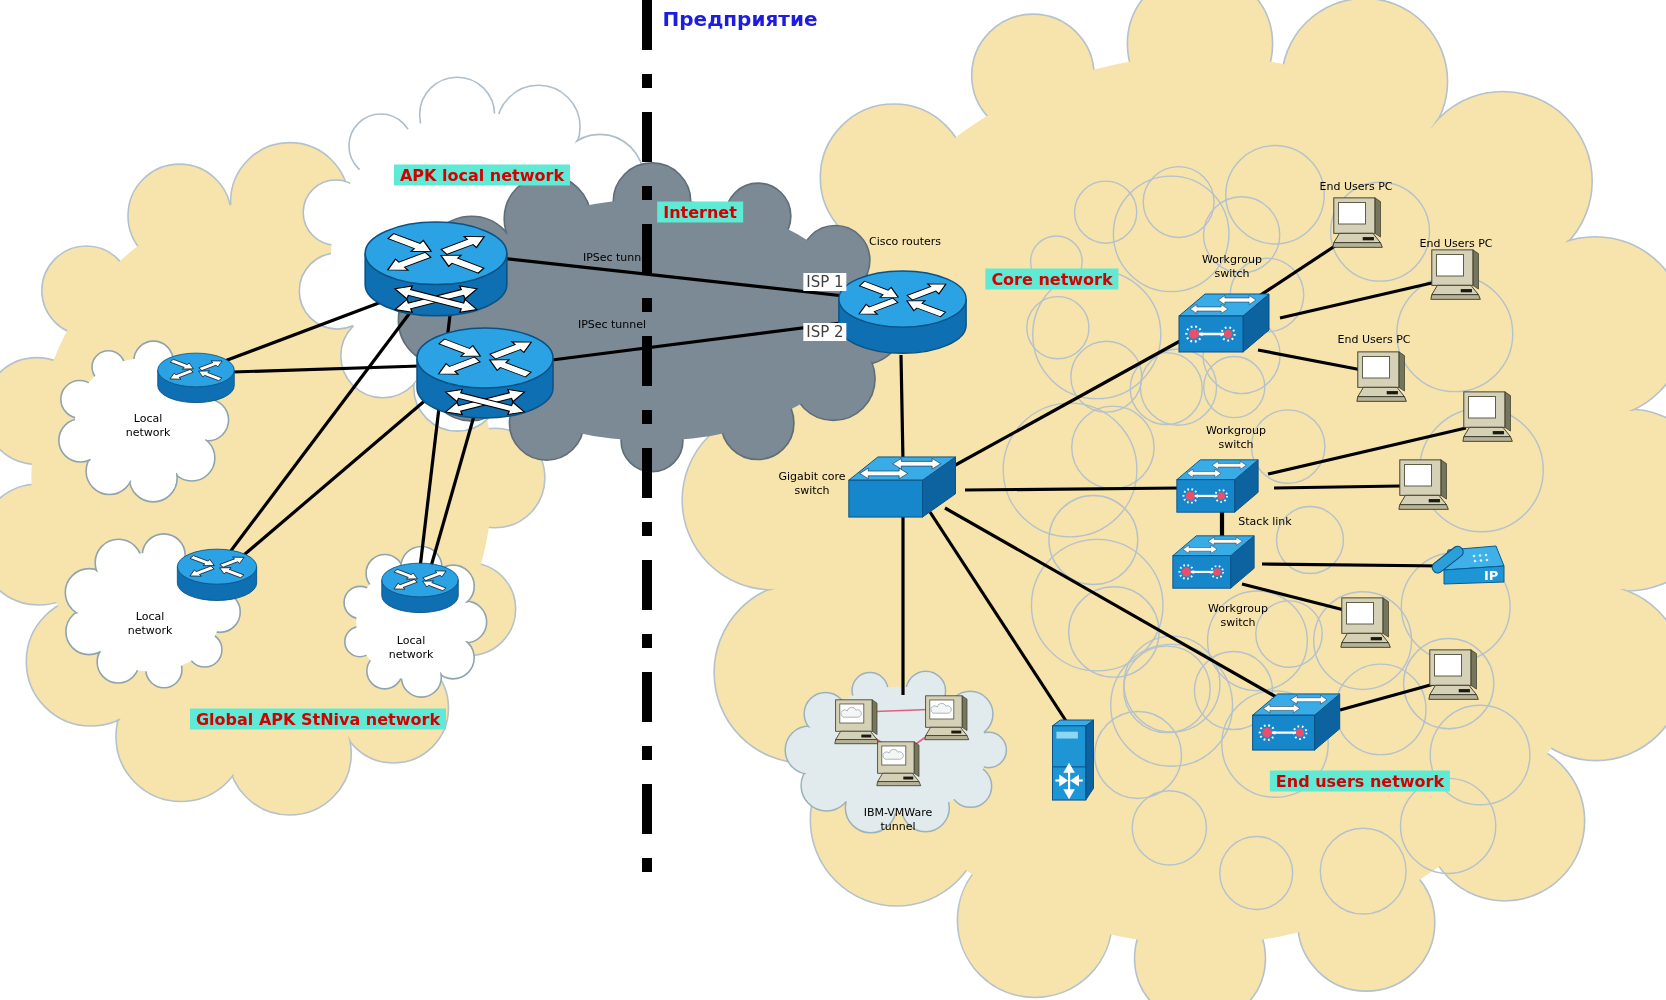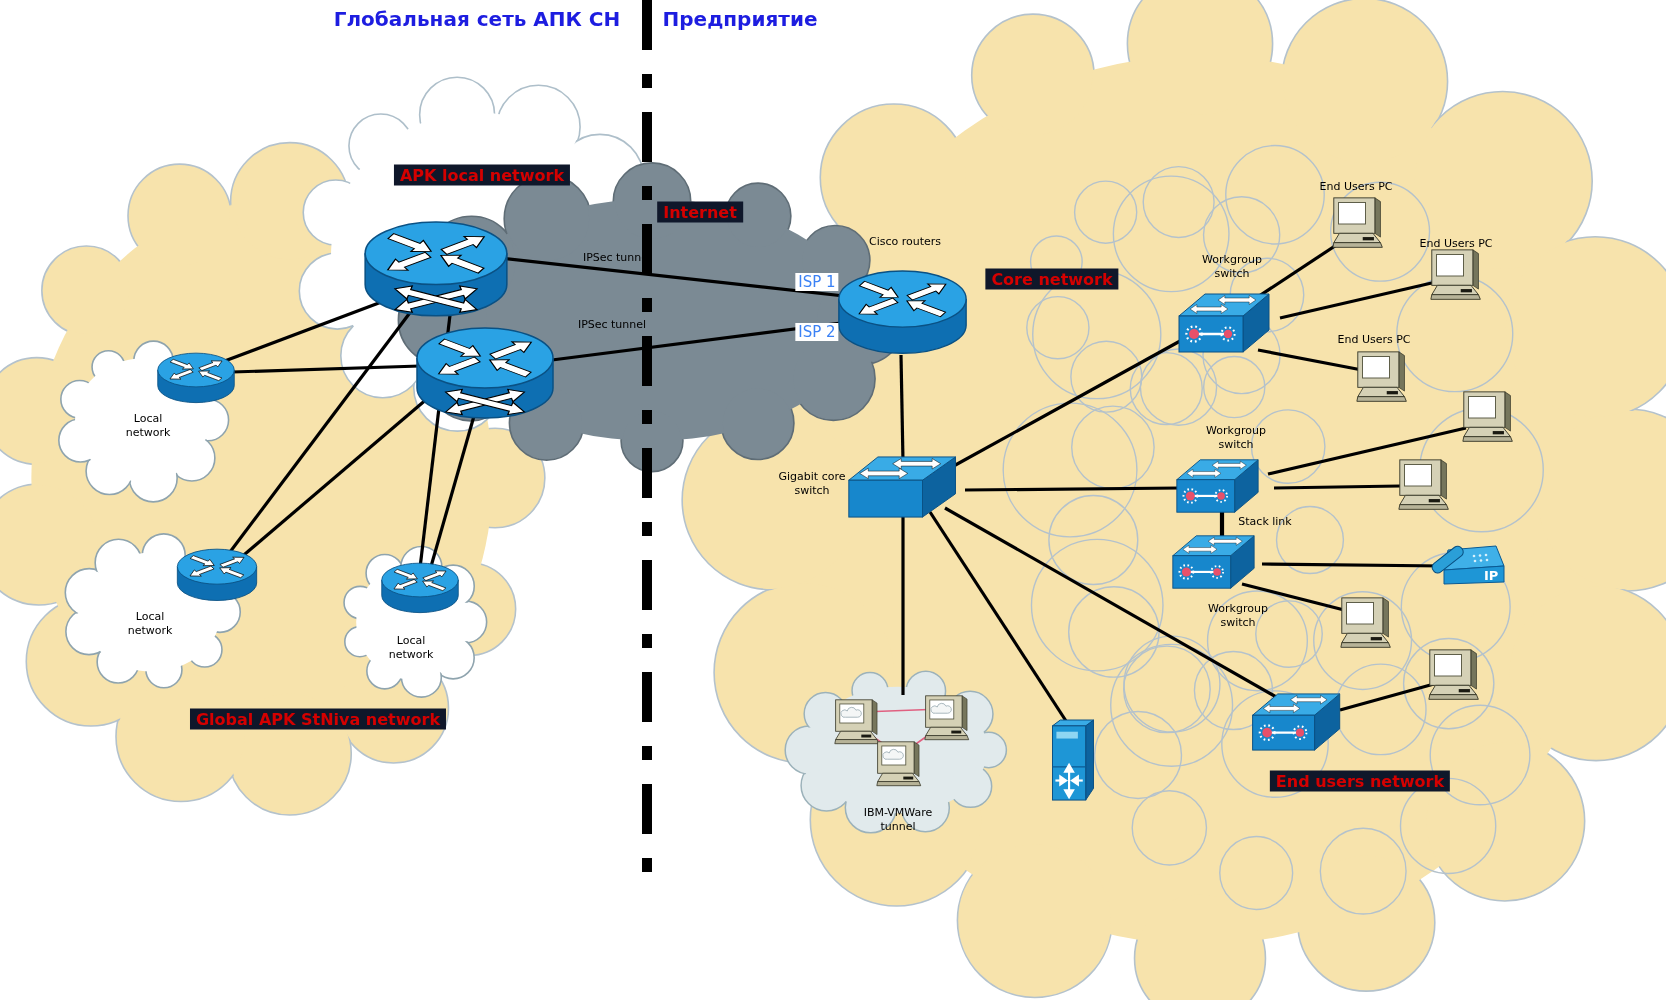--- a/index.html
+++ b/index.html
@@ -2,24 +2,24 @@
 <html><head>
 <meta charset="utf-8">
 <style>
   html,body{margin:0;padding:0;background:#fff;font-family:"DejaVu Sans","Liberation Sans",sans-serif;}
   #stage{position:relative;width:1666px;height:1000px;overflow:hidden;background:#fff;}
   #stage svg.canvas{position:absolute;left:0;top:0;}
   .lbl{position:absolute;transform:translate(-50%,-50%);color:#000;font-size:11px;
        white-space:pre-line;text-align:center;line-height:1.25;pointer-events:none;}
   .title{position:absolute;transform:translate(-50%,-50%);color:#1d1de0;font-weight:bold;
          font-size:20px;white-space:nowrap;}
-  .zone{position:absolute;transform:translate(-50%,-50%);background:#0f172a;color:#d40000;
+  .zone{position:absolute;transform:translate(-50%,-50%);background:#5eead4;color:#d40000;
         font-weight:bold;font-size:16px;padding:1px 6px;white-space:nowrap;}
-  .isp{position:absolute;transform:translate(-50%,-50%);background:#ffffff;color:#3b82f6;
-       font-size:15px;padding:0 3px;white-space:nowrap;}
+  .isp{position:absolute;transform:translate(-50%,-50%);background:#ffffff;color:#404040;
+       font-size:15px;padding:0 3px;white-space:nowrap;margin-left:8px;}
 </style>
 </head>
 <body>
 
 <div id="stage">
 
 <svg class="canvas" width="1666" height="1000" viewBox="0 0 1666 1000">
   <defs>
     <path id="arrow" d="M-23,-5 L7,-5 L7,-11 L23,0 L7,11 L7,5 L-23,5 Z"></path>
     <path id="darrow" d="M-45,0 L-29,-9 L-29,-4 L29,-4 L29,-9 L45,0 L29,9 L29,4 L-29,4 L-29,9 Z"></path>
@@ -435,21 +435,20 @@
   <use href="#sym-pc" x="1426" y="648" width="58" height="56"></use>
 
   <use href="#sym-pc-cloud" x="834" y="698" width="48" height="50"></use>
   <use href="#sym-pc-cloud" x="924" y="694" width="48" height="50"></use>
   <use href="#sym-pc-cloud" x="876" y="740" width="48" height="50"></use>
 
   <use href="#sym-server" x="1050" y="720" width="46" height="82"></use>
   <use href="#sym-ipphone" x="1434" y="538" width="70" height="54"></use>
 </svg>
 
-<div class="title" style="left:477px;top:19px">Глобальная сеть АПК СН</div>
 <div class="title" style="left:740px;top:19px">Предприятие</div>
 
 <div class="zone" style="left:482px;top:175px">APK local network</div>
 <div class="zone" style="left:700px;top:212px">Internet</div>
 <div class="zone" style="left:1052px;top:279px">Core network</div>
 <div class="zone" style="left:318px;top:719px">Global APK StNiva network</div>
 <div class="zone" style="left:1360px;top:781px">End users network</div>
 
 <div class="lbl" style="left:617px;top:258px">IPSec tunnel</div>
 <div class="lbl" style="left:612px;top:325px">IPSec tunnel</div>

